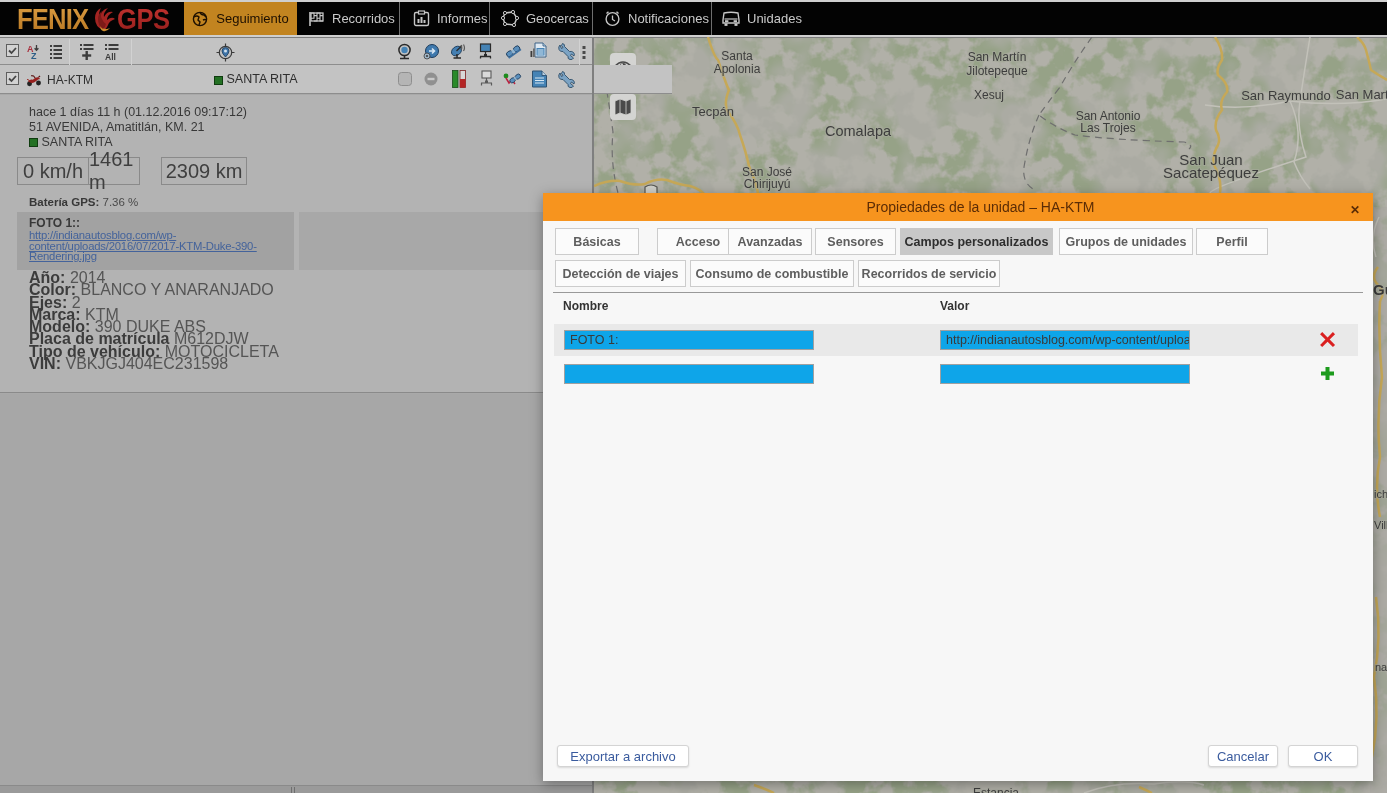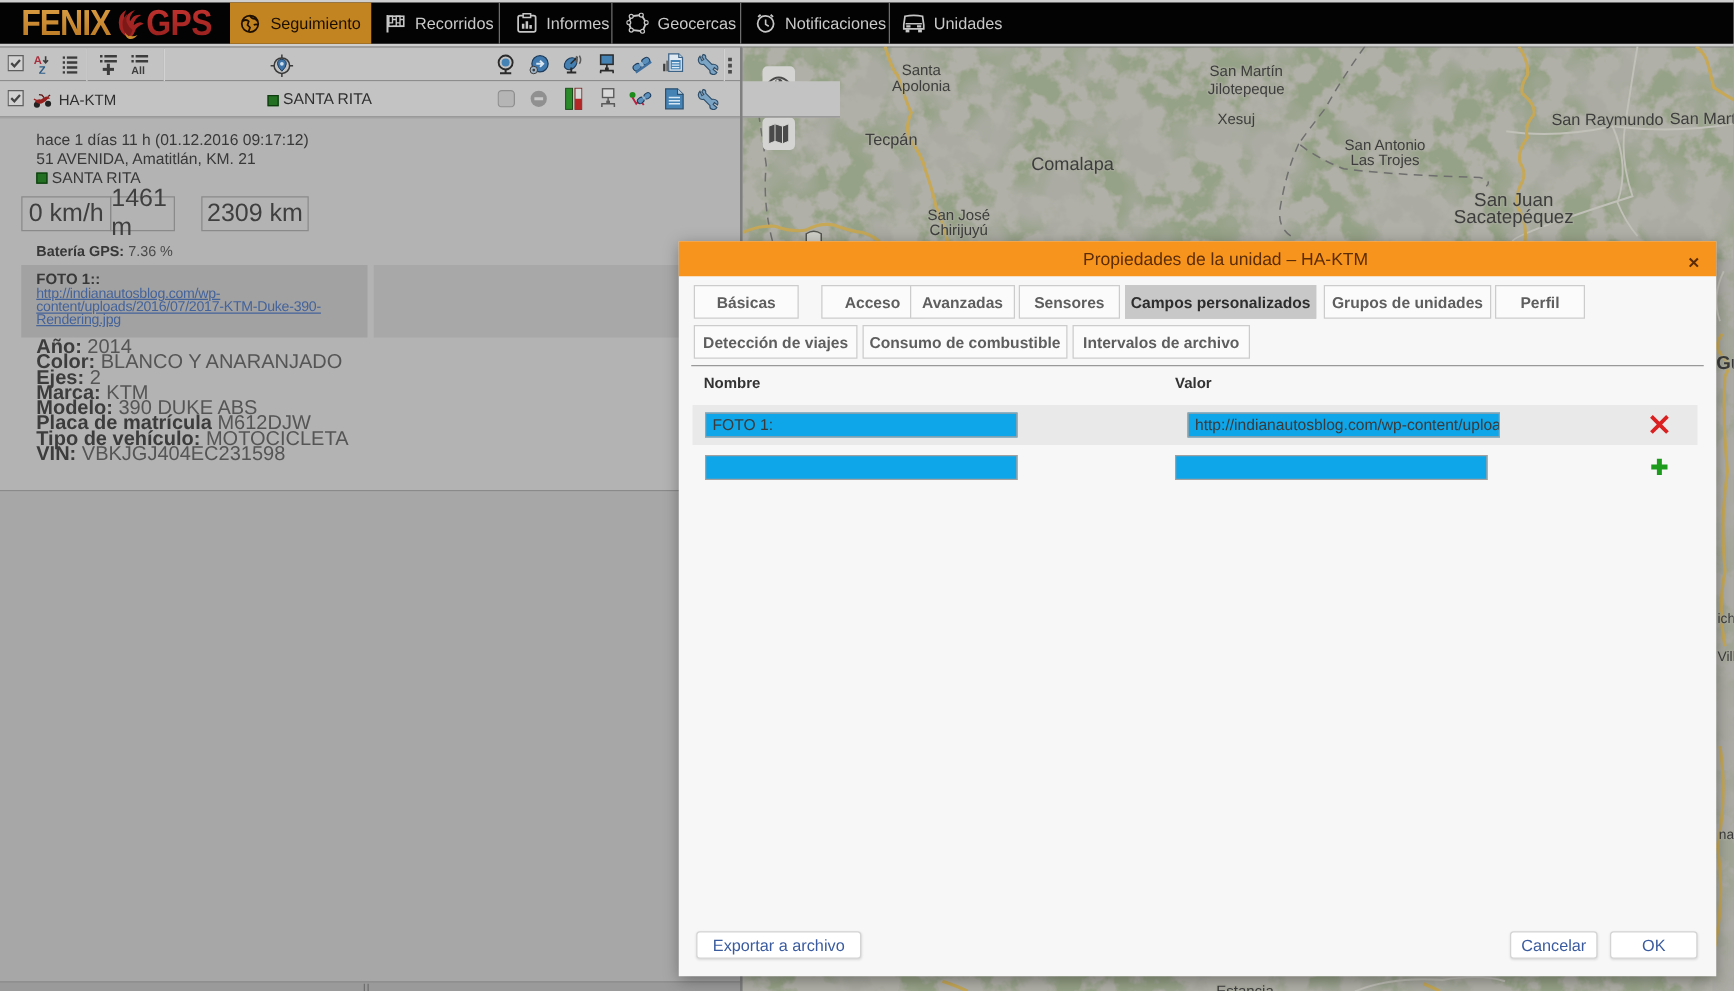--- a/index.html
+++ b/index.html
@@ -390,27 +390,27 @@
   <div id="dlghead">Propiedades de la unidad – HA-KTM<span id="dlgx">✕</span></div>
   <div class="tab" style="left:12px; top:35px; width:84px;">Básicas</div>
   <div class="tab" style="left:99px; top:35px; width:82px;margin-left:15px;">Acceso</div>
   <div class="tab" style="left:185px; top:35px; width:84px;">Avanzadas</div>
   <div class="tab" style="left:272px; top:35px; width:81px;">Sensores</div>
   <div class="tab act" style="left:357px; top:35px; width:153px;">Campos personalizados</div>
   <div class="tab" style="left:516px; top:35px; width:134px;">Grupos de unidades</div>
   <div class="tab" style="left:653px; top:35px; width:72px;">Perfil</div>
   <div class="tab" style="left:12px; top:67px; width:131px;">Detección de viajes</div>
   <div class="tab" style="left:147px; top:67px; width:164px;">Consumo de combustible</div>
-  <div class="tab" style="left:315px; top:67px; width:142px;">Intervalos de archivo</div>
+  <div class="tab" style="left:315px; top:67px; width:142px;">Recorridos de servicio</div>
   <div id="dlghr"></div>
   <div class="flabel" style="left:20px; top:106px;">Nombre</div>
   <div class="flabel" style="left:397px; top:106px;">Valor</div>
   <div id="rowband"></div>
   <div class="dinput" style="left:21px; top:137px;">FOTO 1:</div>
-  <div class="dinput" style="left:407px; top:137px;">http://indianautosblog.com/wp-content/uploa</div>
+  <div class="dinput" style="left:397px; top:137px;">http://indianautosblog.com/wp-content/uploa</div>
   <div class="dinput" style="left:21px; top:171px;"></div>
   <div class="dinput" style="left:397px; top:171px;"></div>
   <svg class="abs" style="left:776px; top:138px;" width="17" height="17">
       <path d="M3,1 L8,6 L13,1 L15,3 L10,8 L15,13 L13,15 L8,10 L3,15 L1,13 L6,8 L1,3 Z" fill="#da2020" transform="scale(1.07)"></path>
     </svg>
   <svg class="abs" style="left:777px; top:173px;" width="15" height="15">
       <path d="M5.5,1 L9.5,1 L9.5,5.5 L14,5.5 L14,9.5 L9.5,9.5 L9.5,14 L5.5,14 L5.5,9.5 L1,9.5 L1,5.5 L5.5,5.5 Z" fill="#1d9b1d"></path>
     </svg>
   <div class="dbtn" style="left:14px; top:552px; width:132px;">Exportar a archivo</div>
   <div class="dbtn" style="left:665px; top:552px; width:70px;">Cancelar</div>

